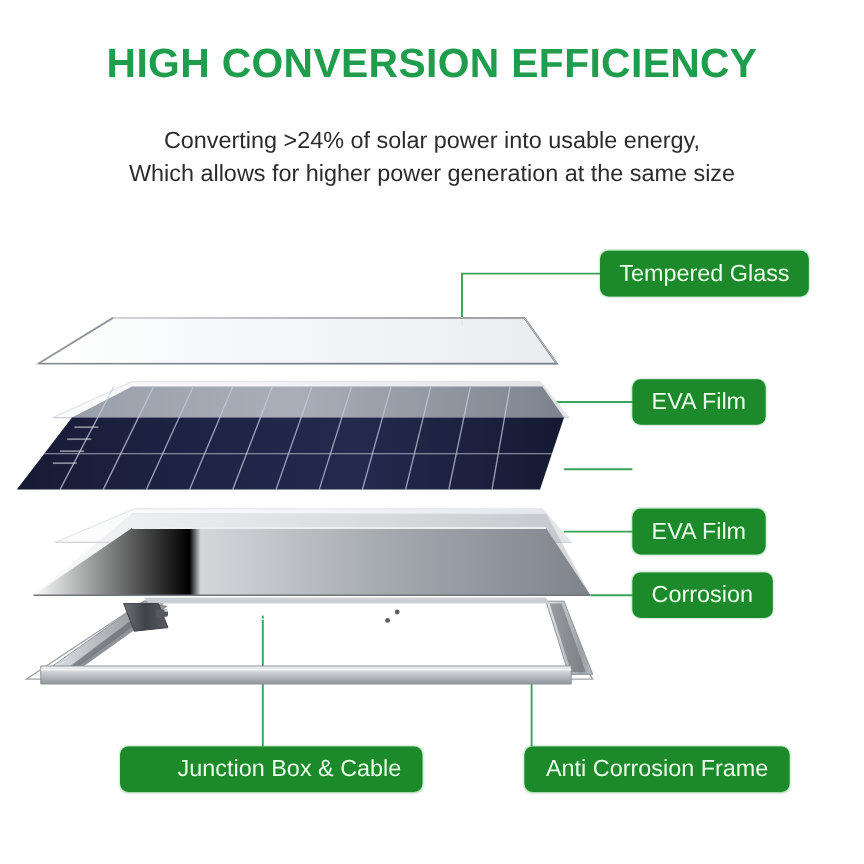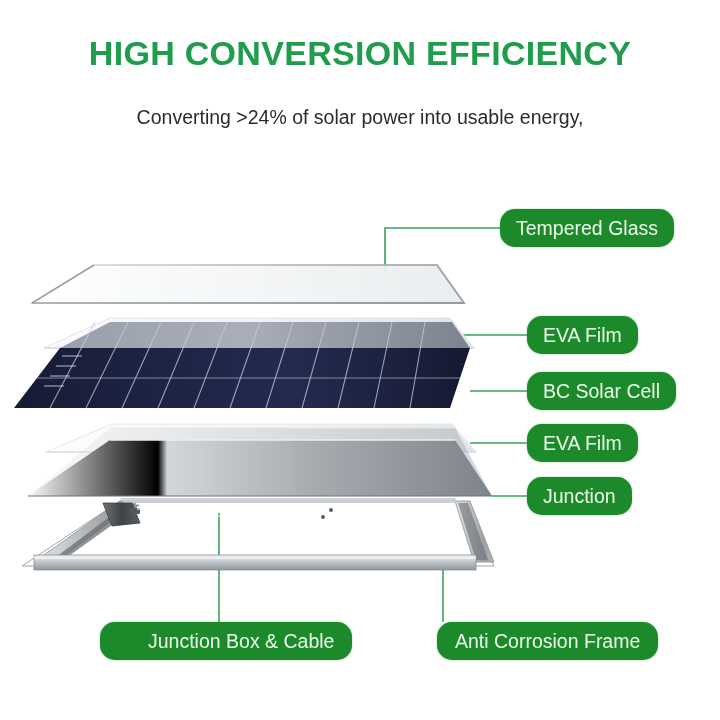--- a/index.html
+++ b/index.html
@@ -57,40 +57,41 @@
     top: 0;
     width: 720px;
     height: 720px;
   }
 
   
   .label {
     position: absolute;
     box-sizing: border-box;
     height: 38px;
-    border-radius: 15px;
+    border-radius: 7px;
     background: #1c8a2a;
     color: #ecfdec;
     font-size: 19.5px;
     line-height: 38px;
     padding: 0 16px;
     white-space: nowrap;
     box-shadow: 0 0 2px rgba(40,160,60,.55);
   }
   .label.wide { padding: 0 18px; }
 </style>
 </head>
 <body>
 
 <div id="stage">
 
   <div class="title">HIGH CONVERSION EFFICIENCY</div>
 
   <div class="subtitle l1">Converting &gt;24% of solar power into usable energy,</div>
 
+  <div class="subtitle l2">Which allows for higher power generation at the same size</div>
 
   <svg id="diagram" viewBox="0 0 720 720">
 
     <defs>
       <linearGradient id="gGlass" x1="0" y1="0" x2="1" y2="0">
         <stop offset="0" stop-color="#ffffff" stop-opacity=".96"></stop>
         <stop offset=".45" stop-color="#f4f6f7" stop-opacity=".93"></stop>
         <stop offset="1" stop-color="#e9ecee" stop-opacity=".95"></stop>
       </linearGradient>
       <linearGradient id="gGlassEdge" x1="0" y1="0" x2="1" y2="0">
@@ -248,23 +249,22 @@
         <line x1="139" y1="516" x2="322" y2="516" stroke="#ffffff" stroke-width="1"></line>
         <circle cx="323" cy="517" r="2" fill="#5c6065"></circle>
       </g>
     </g>
   </svg>
 
   <div class="label" style="left:500px; top:209px;">Tempered Glass</div>
 
   <div class="label" style="left:527px; top:316px;">EVA Film</div>
 
-  <div class="label" style="left:527px; top:372px;">BC Solar Cell</div>
 
   <div class="label" style="left:527px; top:424px;">EVA Film</div>
 
-  <div class="label" style="left:527px; top:477px;">Junction</div>
+  <div class="label" style="left:527px; top:477px;">Corrosion</div>
 
   <div class="label wide" style="left:100px; top:622px;padding-left:48px;">Junction Box &amp; Cable</div>
 
   <div class="label wide" style="left:416px; top:622px;margin-left:21px;">Anti Corrosion Frame</div>
 
 </div>
 
 </body></html>

